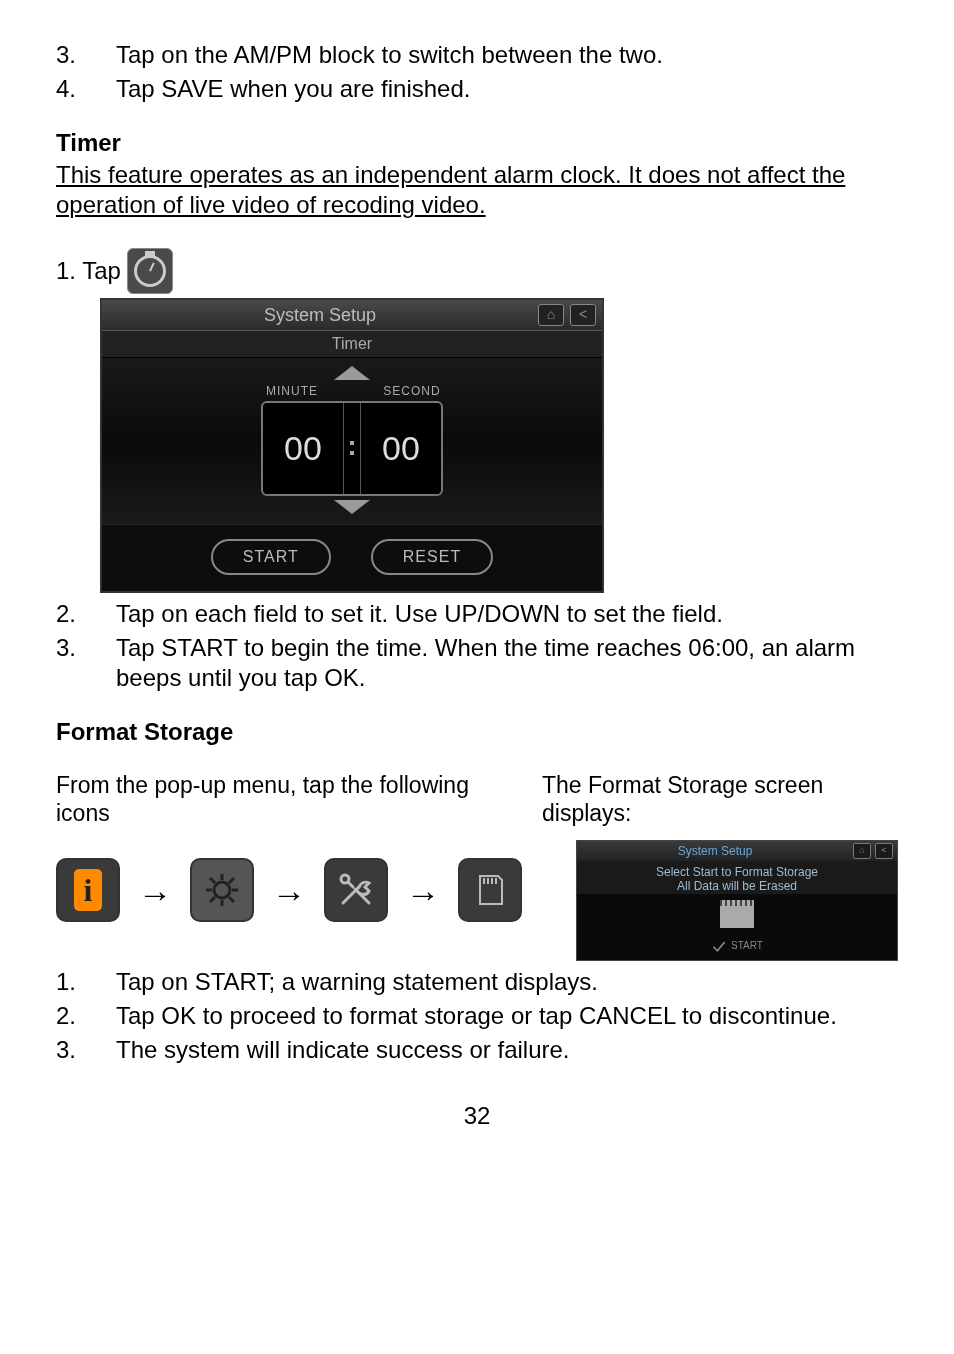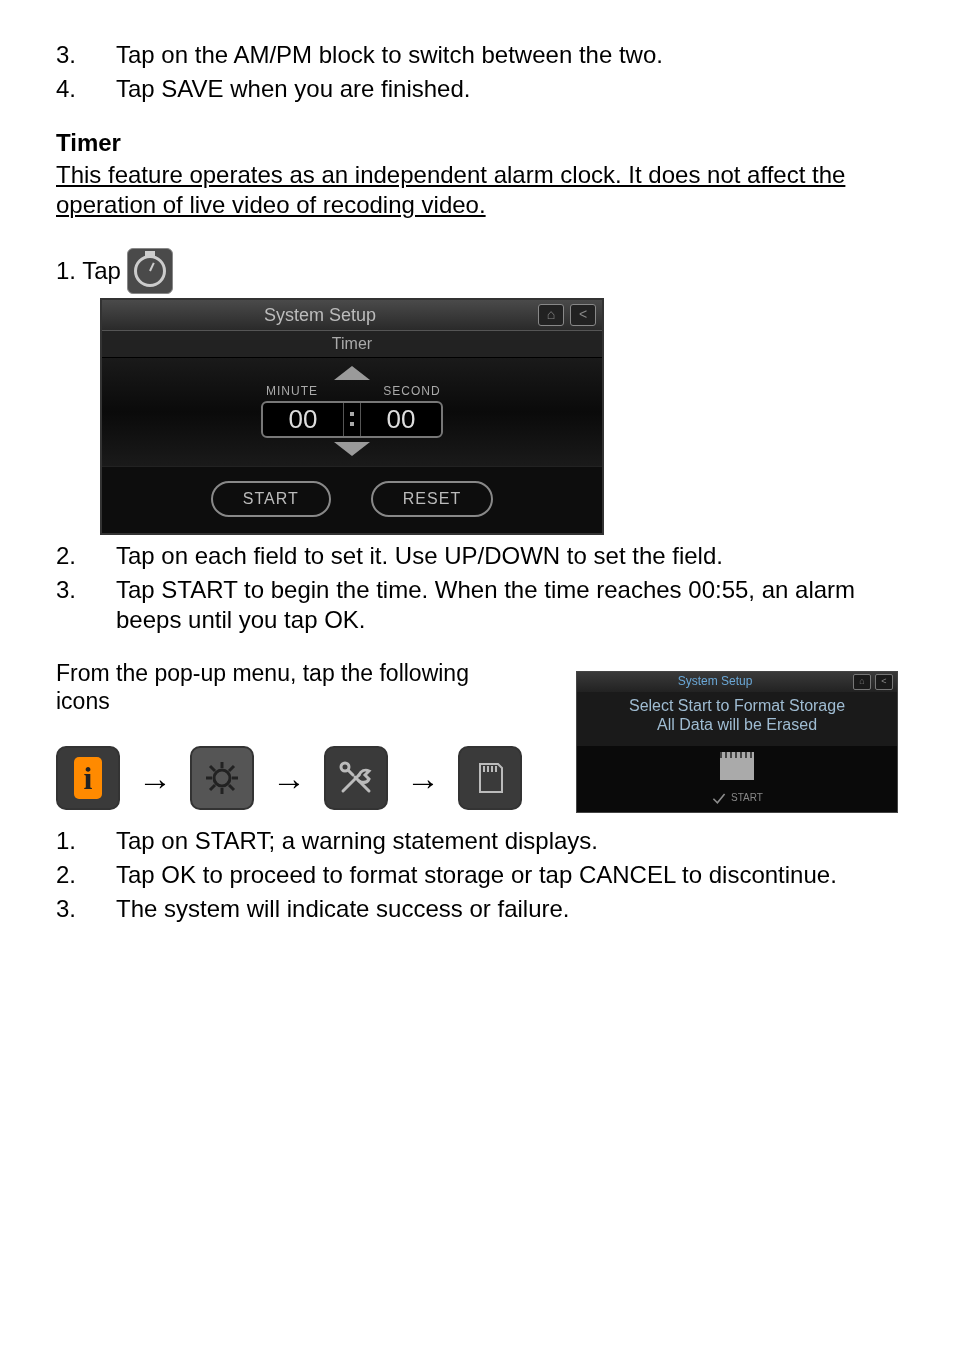--- a/index.html
+++ b/index.html
@@ -157,23 +157,23 @@
   .timer-box {
     display: flex;
     border: 2px solid #777;
     border-radius: 6px;
     overflow: hidden;
     background: #000;
   }
   .timer-cell {
     width: 80px;
     text-align: center;
-    font-size: 26px;
+    font-size: 34px;
     color: #ddd;
-    padding: 0 0;
+    padding: 24px 0;
     font-family: "Arial", sans-serif;
   }
   .timer-sep {
     width: 16px;
     display: flex;
     flex-direction: column;
     justify-content: center;
     gap: 6px;
     align-items: center;
     border-left: 1px solid #555;
@@ -267,22 +267,22 @@
     width: 16px; height: 14px;
     border: 1px solid #777;
     margin-right: 4px;
     font-size: 9px;
     display: flex; align-items: center; justify-content: center;
     color: #888; background: #1a1a1a;
     border-radius: 2px;
   }
   .mini-sub {
     text-align: center;
-    padding: 4px 0 12px 0;
-    font-size: 16px;
+    padding: 4px 0 0 0;
+    font-size: 12px;
     color: #9fbcd2;
     background: #1a1a1a;
     line-height: 1.2;
   }
   .mini-body {
     display: flex; justify-content: center;
     padding: 6px 0;
     background: #0a0a0a;
   }
   .mini-sd {
@@ -370,23 +370,24 @@
       </div>
     </div>
   </div>
 
   <div class="ol-row">
     <div class="ol-num">2.</div>
     <div class="ol-txt">Tap on each field to set it. Use UP/DOWN to set the field.</div>
   </div>
   <div class="ol-row">
     <div class="ol-num">3.</div>
-    <div class="ol-txt">Tap START to begin the time. When the time reaches 00:55, an alarm beeps until you tap OK.</div>
-  </div>
-
+    <div class="ol-txt">Tap START to begin the time. When the time reaches 06:00, an alarm beeps until you tap OK.</div>
+  </div>
+
+  <div class="heading">Format Storage</div>
 
   <div class="two-col">
     <div class="col-left">
       <span>From the pop-up menu, tap the following icons</span>
       <div class="icon-path">
         <div class="sq-icon">
           <div class="info-i">i</div>
         </div>
         <div class="arrow-r">→</div>
         <div class="sq-icon light gear-i">
@@ -424,20 +425,21 @@
               <line x1="14" y1="8" x2="14" y2="14"></line>
               <line x1="18" y1="8" x2="18" y2="14"></line>
               <line x1="22" y1="8" x2="22" y2="14"></line>
               <line x1="26" y1="8" x2="26" y2="14"></line>
             </g>
           </svg>
         </div>
       </div>
     </div>
     <div class="col-right">
+      <span>The Format Storage screen displays:</span>
       <div class="mini-ss">
         <div class="mini-hdr">
           <div class="mini-hdr-title">System Setup</div>
           <div class="mini-hdr-ic">⌂</div>
           <div class="mini-hdr-ic">&lt;</div>
         </div>
         <div class="mini-sub">
           <div>Select Start to Format Storage</div>
           <div>All Data will be Erased</div>
         </div>
@@ -461,13 +463,14 @@
   </div>
   <div class="ol-row">
     <div class="ol-num">2.</div>
     <div class="ol-txt">Tap OK to proceed to format storage or tap CANCEL to discontinue.</div>
   </div>
   <div class="ol-row">
     <div class="ol-num">3.</div>
     <div class="ol-txt">The system will indicate success or failure.</div>
   </div>
 
+  <div class="page-num">32</div>
 </div>
 
 </body></html>

